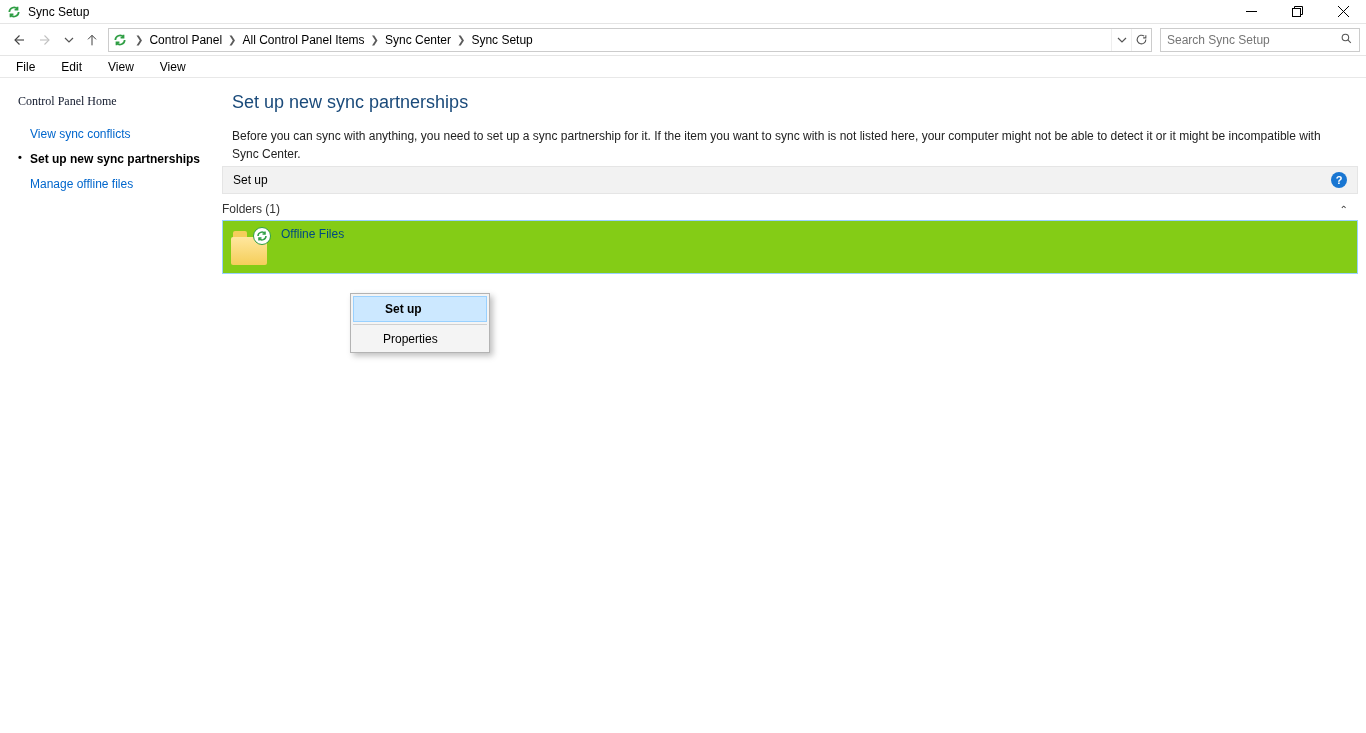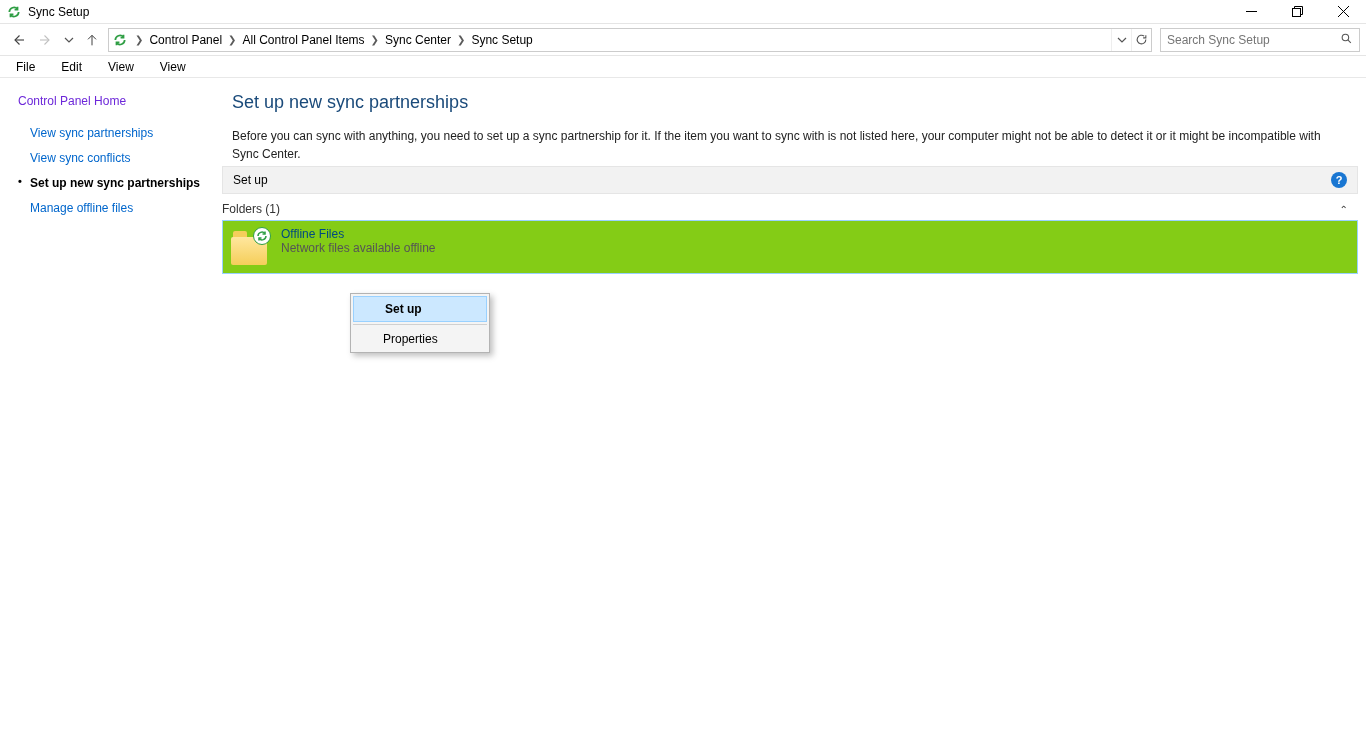--- a/index.html
+++ b/index.html
@@ -24,21 +24,21 @@
   .searchbox { width:200px; height:24px; border:1px solid #ccc; margin-left:4px; display:flex; align-items:center; padding:0 6px; color:#777; }
   .searchbox input { border:none; outline:none; flex:1; font-size:12px; color:#777; background:transparent; }
   .searchbox .sicon { color:#555; }
   .menubar { height:22px; display:flex; align-items:center; padding:0 6px; border-bottom:1px solid #e8e8e8; gap:6px;}
   .menuitem { padding:2px 10px; font-size:12px; }
   .body { display:flex; height:calc(100% - 78px); }
   .sidebar { width:210px; padding:16px 0 0 18px; }
   .sidelink { color:#0066cc; font-size:12px; padding:4px 0 7px 12px; cursor:pointer; position:relative; }
   .sidelink.bold { font-weight:700; color:#000; }
   .sidelink.bold::before { content:"•"; position:absolute; left:0; top:3px; font-size:11px; }
-  .sidehead { font-size:12px; color:#6d28d9; padding:0 0 14px 0; }
+  .sidehead { font-size:12px; color:#0f172a; padding:0 0 14px 0;font-family:Liberation Serif, serif; }
   .main { flex:1; padding:14px 8px 0 22px; position:relative; }
   .main-title { color:#1a4a7a; font-size:18px; font-weight:400; margin-bottom:14px; }
   .main-desc { font-size:12px; color:#222; line-height:1.5; margin-bottom:3px; max-width:1100px; }
   .toolbar { height:28px; background:#f2f2f2; border:1px solid #e5e5e5; display:flex; align-items:center; padding:0 10px; font-size:12px; justify-content:space-between; margin-left:-10px; }
   .help-icon { width:16px; height:16px; border-radius:50%; background:#1976d2; color:#fff; font-size:11px; font-weight:700; display:flex; align-items:center; justify-content:center; }
   .group-header { padding:8px 4px 4px 0; font-size:12px; color:#333; display:flex; align-items:center; margin-left:-10px; }
   .group-header .caret { margin-left:auto; padding-right:6px; color:#333; font-size:10px;}
   .item-row { background:#84cc16; border:1px solid #99d1ff; display:flex; align-items:flex-start; padding:6px 8px; margin-left:-10px; }
   .folder-icon { width:40px; height:40px; position:relative; margin-right:10px; }
   .folder-shape { width:36px; height:28px; background:linear-gradient(#ffe79e,#f5ce5a); border-radius:2px; position:absolute; bottom:2px; left:0; }
@@ -152,21 +152,20 @@
   <div class="menuitem">File</div>
   <div class="menuitem">Edit</div>
   <div class="menuitem">View</div>
   <div class="menuitem">View</div>
 </div>
 
 <div class="body">
 
   <div class="sidebar">
     <div class="sidehead">Control Panel Home</div>
-    <div class="sidelink">View sync partnerships</div>
     <div class="sidelink">View sync conflicts</div>
     <div class="sidelink bold">Set up new sync partnerships</div>
     <div class="sidelink">Manage offline files</div>
   </div>
 
   <div class="main">
     <div class="main-title">Set up new sync partnerships</div>
     <div class="main-desc">Before you can sync with anything, you need to set up a sync partnership for it. If the item you want to sync with is not listed here, your computer might not be able to detect it or it might be incompatible with Sync Center.</div>
 
     <div class="toolbar">
@@ -185,21 +184,20 @@
         <div class="folder-shape"></div>
         <div class="sync-badge">
             <svg width="12" height="12" viewBox="0 0 24 24" fill="none" stroke-width="3">
               <path d="M4 12a8 8 0 0 1 14-5M20 12a8 8 0 0 1-14 5"></path>
               <path d="M18 3v5h-5M6 21v-5h5"></path>
             </svg>
           </div>
       </div>
       <div class="item-col1">
         <span class="item-name">Offline Files</span>
-        <span class="item-sub">Network files available offline</span>
       </div>
     </div>
   </div>
 </div>
 
 <div class="ctxmenu">
   <div class="ctxitem hovered">Set up</div>
   <div class="sep"></div>
   <div class="ctxitem">Properties</div>
 </div>

